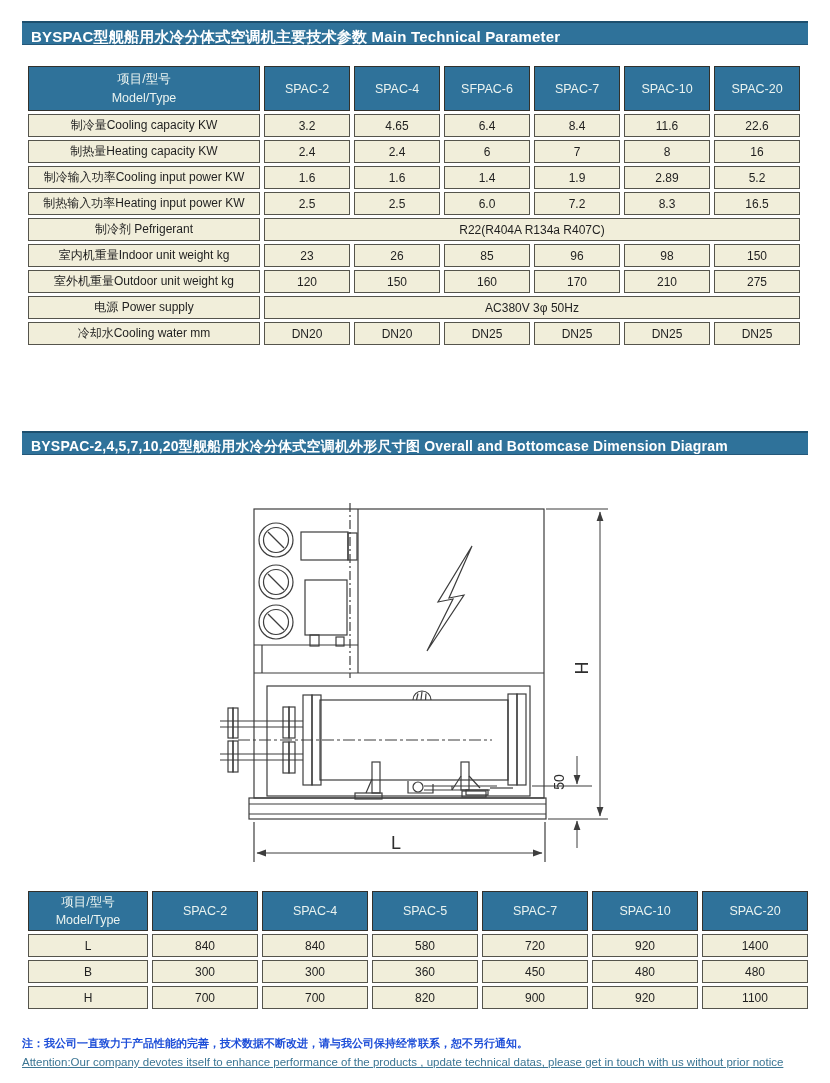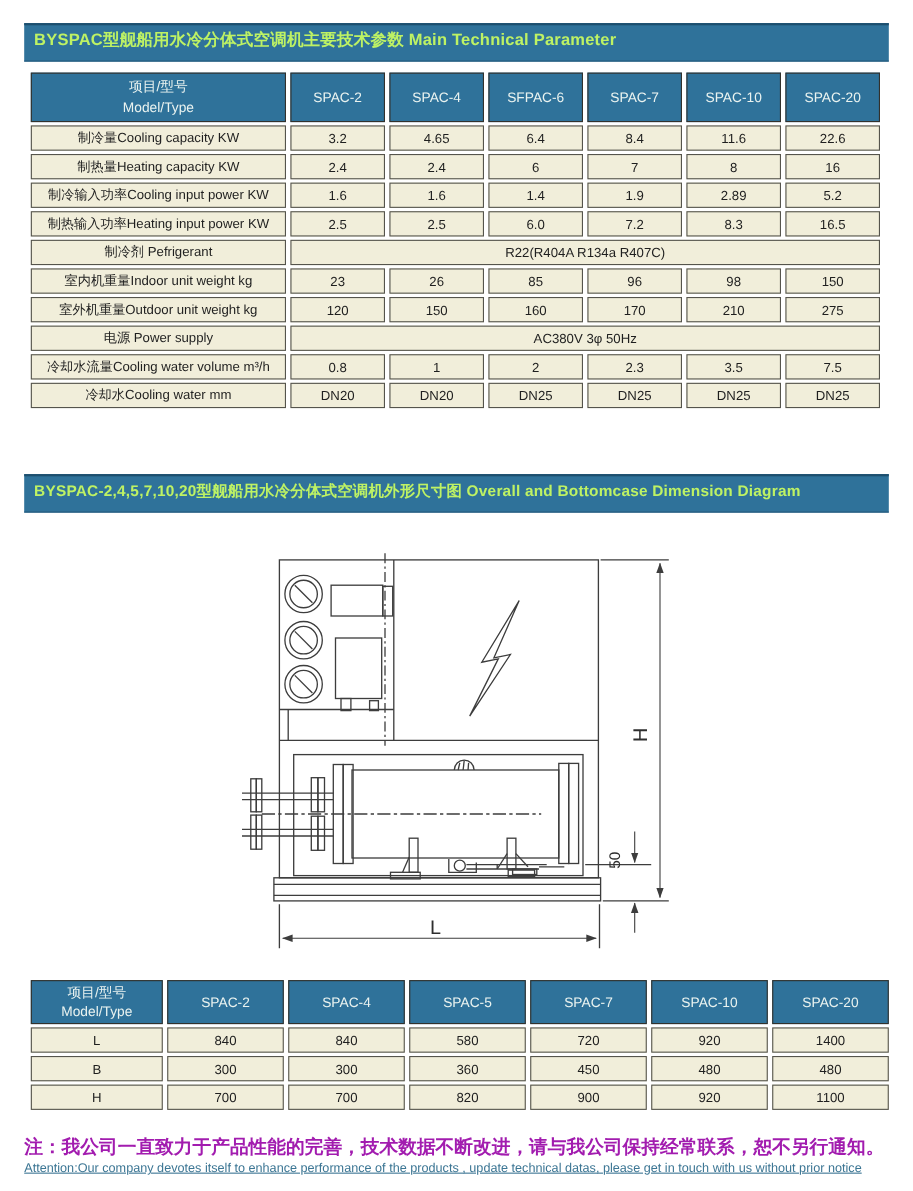--- a/index.html
+++ b/index.html
@@ -1,22 +1,22 @@
 <!DOCTYPE html>
 <html><head>
 <meta charset="utf-8">
 <style>
   html,body { margin:0; padding:0; background:#e8e8e8; }
   .page {
     position:relative; width:830px; height:1083px; background:#ffffff;
     font-family:"Liberation Sans", sans-serif; overflow:hidden;
   }
   .title-bar {
-    position:absolute; left:22px; width:786px; height:35px;
-    background:#2f729a; color:#bef264; font-weight:bold;
+    position:absolute; left:22px; width:786px; height:24px;
+    background:#2f729a; color:#ffffff; font-weight:bold;
     font-size:15px; line-height:27px; padding-left:9px; box-sizing:border-box;
     border-top:2px solid #1d4f6e; border-bottom:1px solid #24587a;
     white-space:nowrap; letter-spacing:0.2px;
   }
   #bar1 { top:21px; }
   #bar2 { top:431px; font-size:14px; }
   table.spec { position:absolute; border-collapse:separate; border-spacing:4px 3px; table-layout:fixed; }
   #table1 { left:24px; top:63px; }
   #table2 { left:24px; top:888px; }
   table.spec td {
@@ -28,21 +28,21 @@
     background:#2f729a; color:#eaf3f0; border-color:#32312c;
     font-size:12.5px;
   }
   #table1 tr.head td { height:43px; }
   #table2 tr.head td { height:38px; }
   td.tall { height:43px; }
   .two-line div { line-height:1.45; }
   .diagram-wrap { position:absolute; left:210px; top:488px; width:430px; height:390px; }
   svg text { font-family:"Liberation Sans", sans-serif; fill:#2e2e2e; }
   .footer { position:absolute; left:22px; top:1034px; width:806px; }
-  .footer .zh { color:#a21caf; font-size:17px; font-weight:bold; line-height:18px; white-space:nowrap; }
+  .footer .zh { color:#1d4ed8; font-size:11px; font-weight:bold; line-height:18px; white-space:nowrap; }
   .footer .en { color:#3c7694; font-size:11.5px; line-height:17px; margin-top:2px; white-space:nowrap;text-decoration:underline; }
 </style>
 </head>
 <body>
 
 <div class="page">
 
   <div id="bar1" class="title-bar">
     <span>BYSPAC型舰船用水冷分体式空调机主要技术参数 Main Technical Parameter</span>
   </div>
@@ -124,29 +124,20 @@
       <td>120</td>
       <td>150</td>
       <td>160</td>
       <td>170</td>
       <td>210</td>
       <td>275</td>
     </tr>
     <tr>
       <td>电源 Power supply</td>
       <td colspan="6">AC380V 3φ  50Hz</td>
-    </tr>
-    <tr>
-      <td>冷却水流量Cooling water volume m³/h</td>
-      <td>0.8</td>
-      <td>1</td>
-      <td>2</td>
-      <td>2.3</td>
-      <td>3.5</td>
-      <td>7.5</td>
     </tr>
     <tr>
       <td>冷却水Cooling water mm</td>
       <td>DN20</td>
       <td>DN20</td>
       <td>DN25</td>
       <td>DN25</td>
       <td>DN25</td>
       <td>DN25</td>
     </tr>

